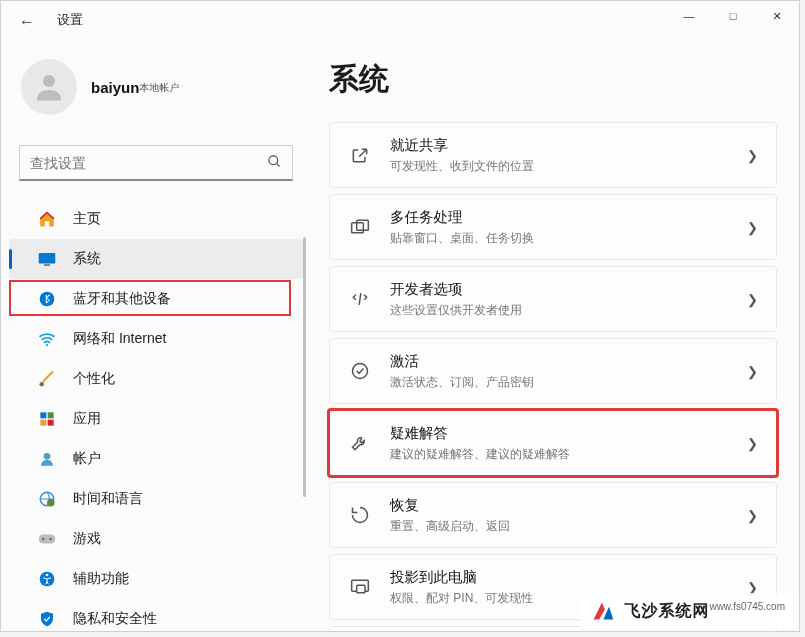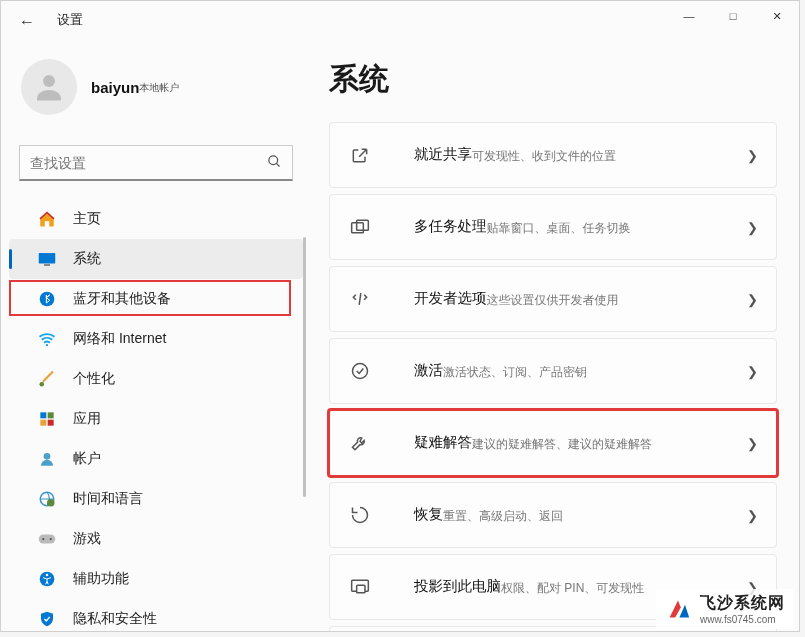--- a/index.html
+++ b/index.html
@@ -26,28 +26,28 @@
     .nav-scrollbar { position: absolute; right: 5px; top: 38px; width: 3px; height: 260px; background: #c0c0c0; border-radius: 2px; }
     .nav-item { height: 40px; display: flex; align-items: center; padding-left: 28px; gap: 16px; font-size: 14px; color: #222; cursor: pointer; border-radius: 4px; margin: 0 8px; }
     .nav-item.active { background: #ececec; position: relative; }
     .nav-item.active::before { content: ""; position: absolute; left: 0; top: 10px; width: 3px; height: 20px; background: #0067c0; border-radius: 2px; }
     .nav-item .nicon { width: 20px; height: 20px; display: flex; align-items: center; justify-content: center; font-size: 16px; }
     .highlight-sidebar { position: absolute; left: 8px; top: 241px; width: 282px; height: 36px; border: 2px solid #e03a3a; pointer-events: none; z-index: 5; }
     .main { flex: 1; padding: 20px 22px 0 18px; overflow-y: auto; }
     .main-title { font-size: 30px; font-weight: 600; color: #1a1a1a; margin-bottom: 22px; }
     .card { background: #fdfdfd; border: 1px solid #e8e8e8; border-radius: 4px; height: 66px; display: flex; align-items: center; padding: 0 18px; margin-bottom: 6px; cursor: pointer; position: relative; }
     .card-icon { width: 24px; height: 24px; margin-right: 18px; display: flex; align-items: center; justify-content: center; color: #555; font-size: 18px; }
-    .card-text { flex: 1; display: flex; flex-direction: row; margin-left: 24px; }
+    .card-text { flex: 1; display: flex; flex-direction: column; }
     .card-title { font-size: 14.5px; color: #111; }
     .card-sub { font-size: 12px; color: #777; margin-top: 3px; }
     .chevron { font-size: 13px; color: #555; }
     .highlight-main { position: absolute; left: -3px; right: -3px; top: -3px; bottom: -3px; border: 3px solid #e03a3a; pointer-events: none; border-radius: 4px; }
     .watermark { position: absolute; right: 12px; bottom: 8px; display: flex; align-items: center; gap: 8px; z-index: 20; background: rgba(255,255,255,0.85); padding: 4px 8px; }
     .wm-logo { width: 28px; height: 28px; }
-    .wm-text { display: flex; flex-direction: column; }
+    .wm-text { display: flex; flex-direction: row; }
     .wm-cn { font-size: 16px; font-weight: 700; color: #222; letter-spacing: 1px; }
     .wm-url { font-size: 10px; color: #666; }
     .main::-webkit-scrollbar { width: 0; }
   </style>
 </head>
 <body>
 
 <div class="window">
   <div class="titlebar">
     <div class="titlebar-left">

